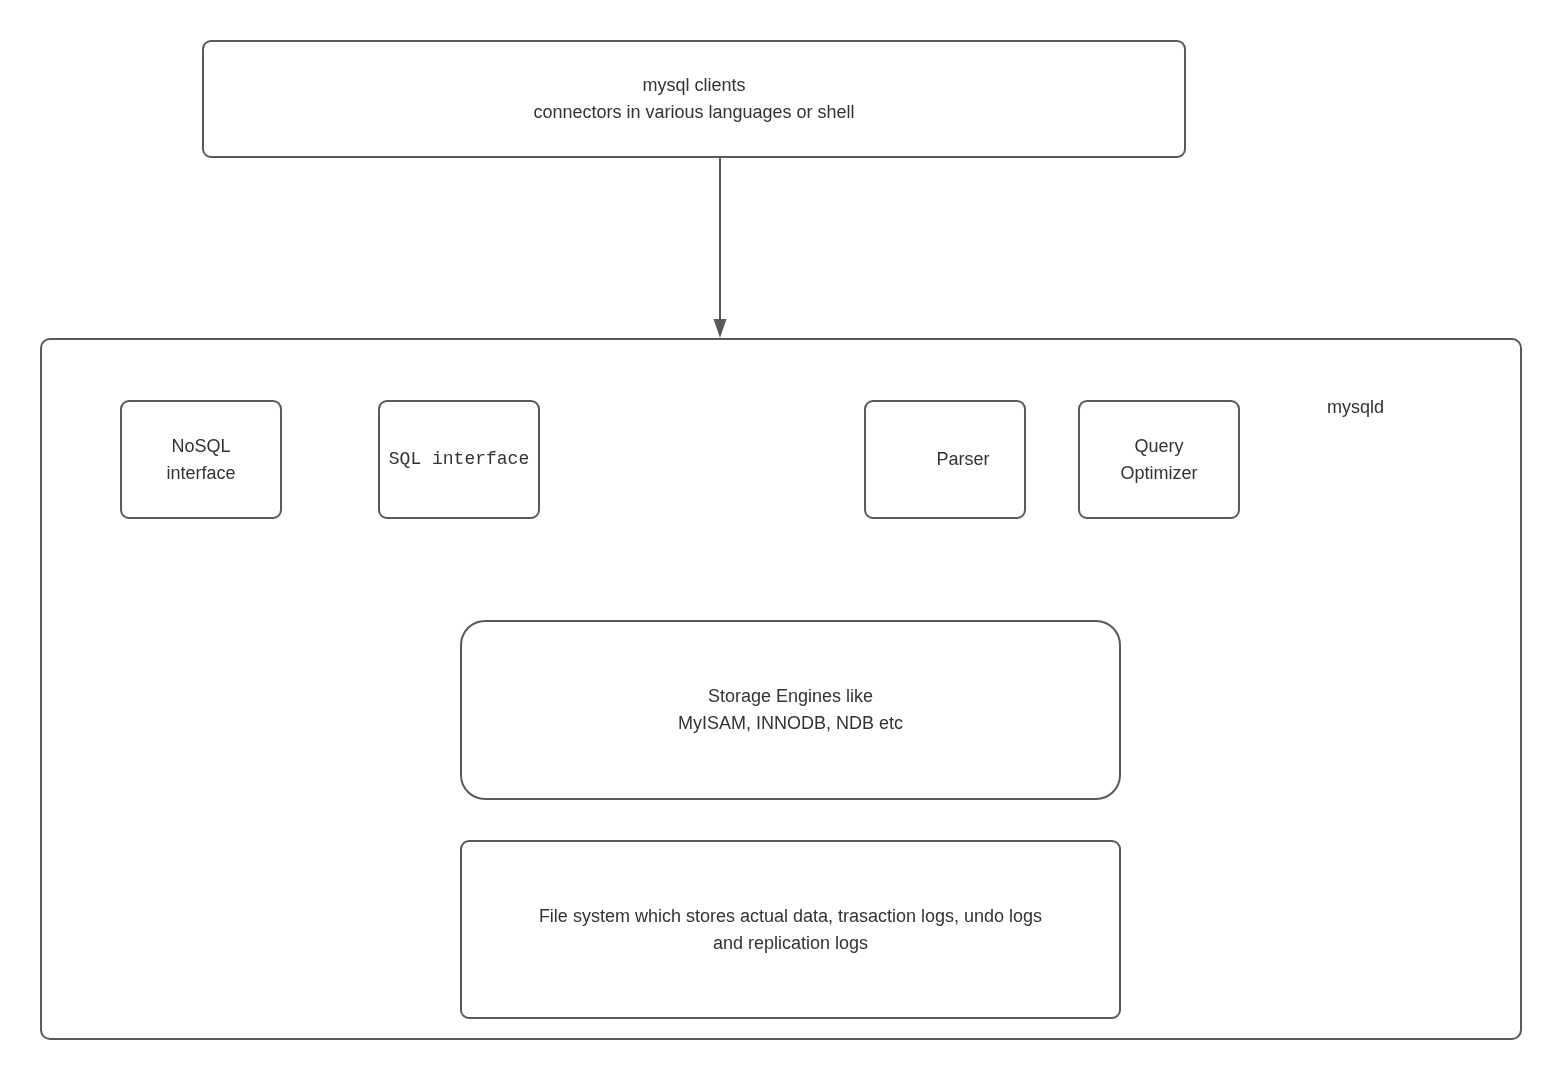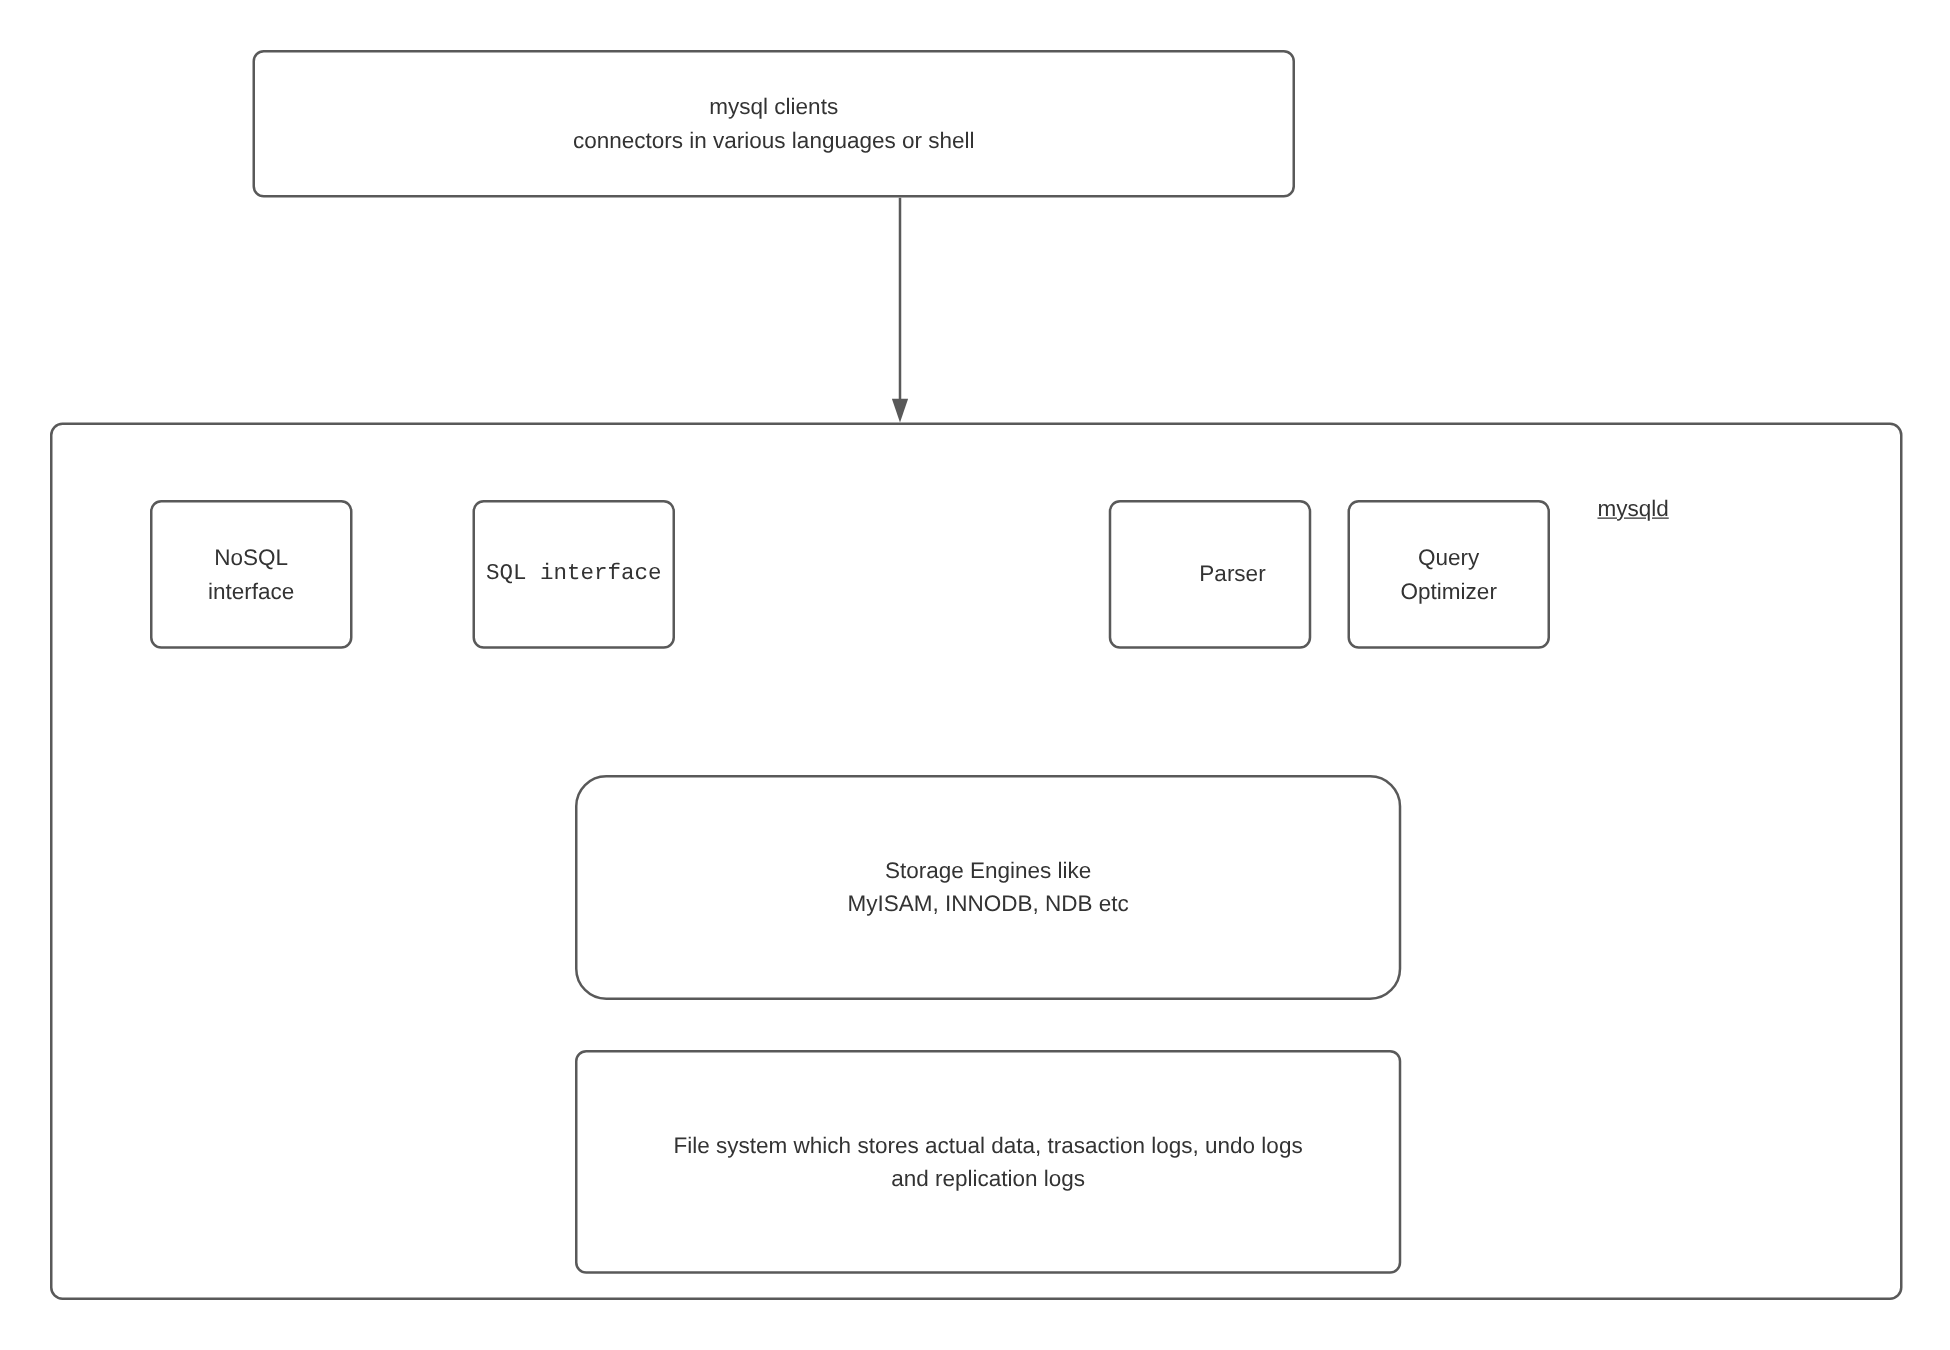--- a/index.html
+++ b/index.html
@@ -22,34 +22,33 @@
     align-items: center;
     justify-content: center;
     text-align: center;
   }
   .box-label {
     font-size: 18px;
     line-height: 27px;
     white-space: pre-line;
     color: #333333;
   }
-  .clients-box   { left: 202px; top: 40px;  width: 834px; height: 118px; }
+  .clients-box   { left: 202px; top: 40px;  width: 984px; height: 118px; }
   .mysqld-box    { left: 40px;  top: 338px; width: 1482px; height: 702px; border-radius: 10px; }
   .mysqld-label  {
     position: absolute;
-    left: 1278px; top: 397px;
+    left: 1327px; top: 397px;
     font-size: 18px;
     color: #333333;
-    text-decoration: underline;
   }
   .component     { top: 400px; width: 162px; height: 119px; }
   .comp-0 { left: 120px; }
   .comp-1 { left: 378px; font-family: Liberation Mono, monospace; }
   .comp-2 { left: 608px; }
-  .comp-3 { left: 887px; padding-left: 36px; }
+  .comp-3 { left: 864px; padding-left: 36px; }
   .comp-4 { left: 1078px; }
   .storage-box   { left: 460px; top: 620px; width: 661px; height: 180px; border-radius: 25px; }
   .fs-box        { left: 460px; top: 840px; width: 661px; height: 179px; }
   .flow-arrow {
     position: absolute;
     left: 710px; top: 158px;
     width: 20px; height: 181px;
   }
 </style>
 </head>

